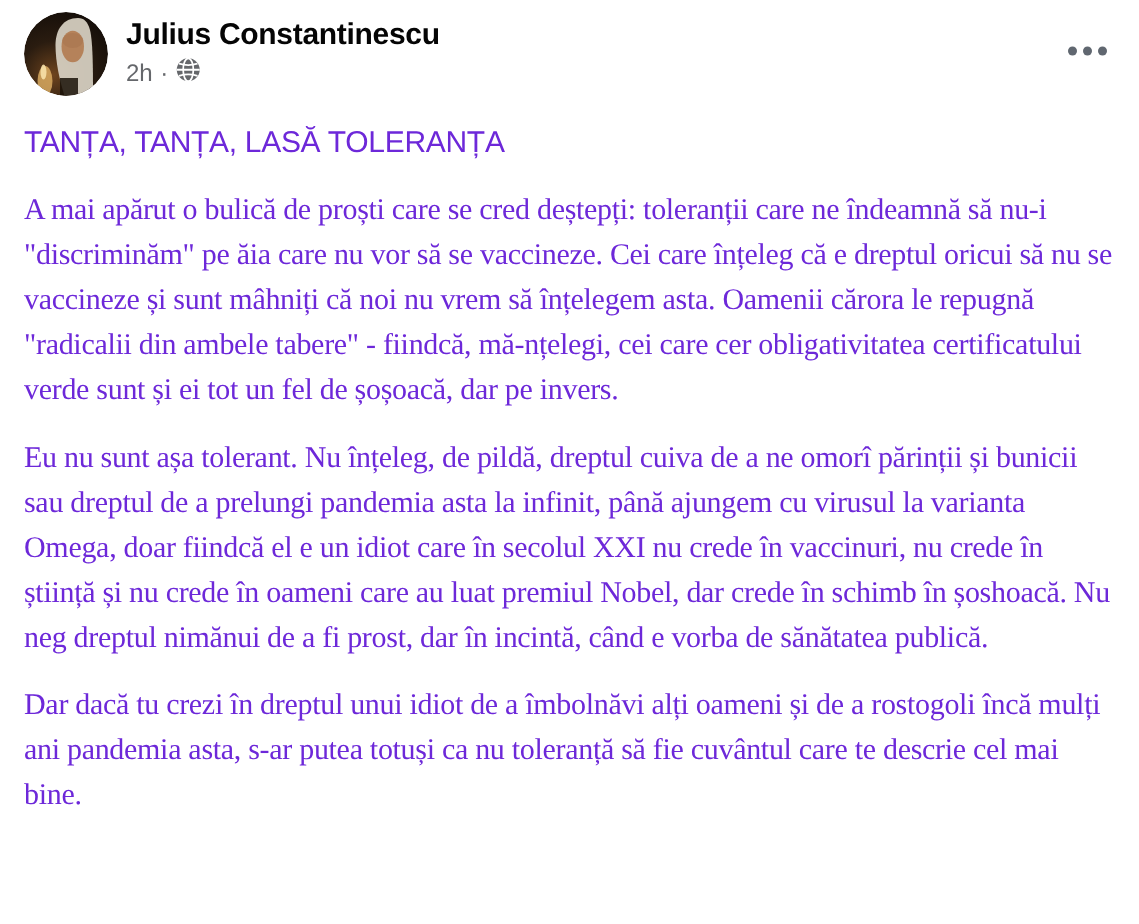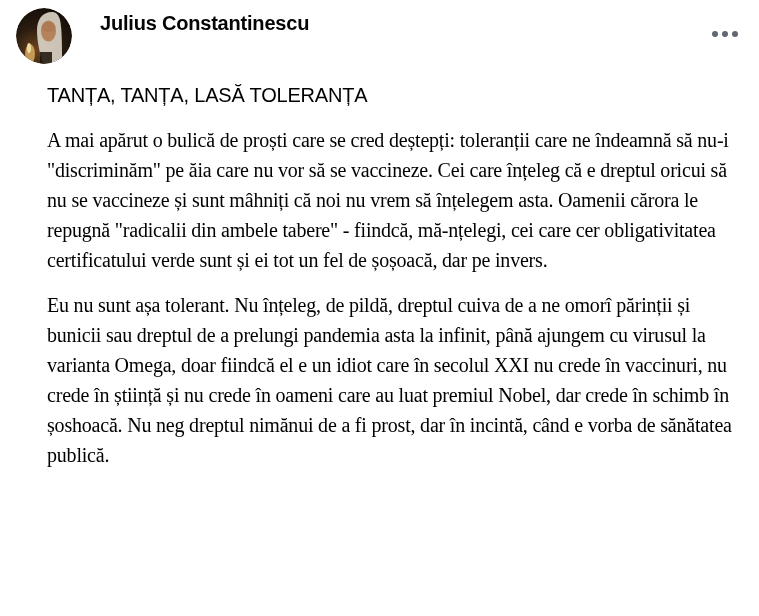--- a/index.html
+++ b/index.html
@@ -22,21 +22,21 @@
   }
   .avatar-wrap {
     width: 56px;
     height: 56px;
     border-radius: 50%;
     overflow: hidden;
     flex: 0 0 56px;
     cursor: pointer;
   }
   .header-text {
-    margin-left: 28px;
+    margin-left: 12px;
     padding-top: 2px;
     flex: 1 1 auto;
     min-width: 0;
   }
   .author-name {
     font-size: 20px;
     font-weight: 700;
     line-height: 26px;
     color: #050505;
     letter-spacing: -0.2px;
@@ -74,22 +74,21 @@
     width: 6px;
     height: 6px;
     border-radius: 50%;
     background: #606770;
   }
   .post-body {
     padding: 16px 16px 0 16px;
     font-size: 20px;
     line-height: 30px;
     letter-spacing: -0.2px;
-    color: #000000;
-    margin-left: 31px;
+    color: #6d28d9;
   }
   .post-title {
     margin-bottom: 15px;
     font-weight: 400;
   }
   .post-paragraph {
     margin-bottom: 15px;
     font-weight: 400;
     font-family: Liberation Serif, serif;
   }
@@ -120,29 +119,43 @@
           <ellipse cx="32.5" cy="19" rx="7" ry="5" fill="#a8754e" opacity="0.6"></ellipse>
           <ellipse cx="14" cy="46" rx="5" ry="10" fill="#e9b96a" opacity="0.75"></ellipse>
           <ellipse cx="13" cy="40" rx="2" ry="5" fill="#f7e1a8" opacity="0.9"></ellipse>
           <rect x="24" y="44" width="12" height="12" fill="#1a1208" opacity="0.85"></rect>
         </g>
       </svg>
     </div>
 
     <div class="header-text">
       <span class="author-name">Julius Constantinescu</span>
+      <div class="meta-row">
+        <span>2h</span>
+        <span class="meta-sep">·</span>
+        <span class="globe">
+          <svg width="17" height="17" viewBox="0 0 16 16">
+            <circle cx="8" cy="8" r="7.2" fill="#65676B"></circle>
+            <ellipse cx="8" cy="8" rx="3.2" ry="7.2" fill="none" stroke="#ffffff" stroke-width="1.1"></ellipse>
+            <line x1="0.8" y1="8" x2="15.2" y2="8" stroke="#ffffff" stroke-width="1.1"></line>
+            <path d="M 2.2 4.2 Q 8 6 13.8 4.2" fill="none" stroke="#ffffff" stroke-width="1.1"></path>
+            <path d="M 2.2 11.8 Q 8 10 13.8 11.8" fill="none" stroke="#ffffff" stroke-width="1.1"></path>
+          </svg>
+        </span>
+      </div>
     </div>
 
     <button class="menu-btn" aria-label="More options">
       <span class="dot"></span>
       <span class="dot"></span>
       <span class="dot"></span>
     </button>
 
   </div>
 
   <div class="post-body">
     <p class="post-title">TANȚA, TANȚA, LASĂ TOLERANȚA</p>
     <p class="post-paragraph">A mai apărut o bulică de proști care se cred deștepți: toleranții care ne îndeamnă să nu-i "discriminăm" pe ăia care nu vor să se vaccineze. Cei care înțeleg că e dreptul oricui să nu se vaccineze și sunt mâhniți că noi nu vrem să înțelegem asta. Oamenii cărora le repugnă "radicalii din ambele tabere" - fiindcă, mă-nțelegi, cei care cer obligativitatea certificatului verde sunt și ei tot un fel de șoșoacă, dar pe invers.</p>
     <p class="post-paragraph">Eu nu sunt așa tolerant. Nu înțeleg, de pildă, dreptul cuiva de a ne omorî părinții și bunicii sau dreptul de a prelungi pandemia asta la infinit, până ajungem cu virusul la varianta Omega, doar fiindcă el e un idiot care în secolul XXI nu crede în vaccinuri, nu crede în știință și nu crede în oameni care au luat premiul Nobel, dar crede în schimb în șoshoacă. Nu neg dreptul nimănui de a fi prost, dar în incintă, când e vorba de sănătatea publică.</p>
+    <p class="post-paragraph">Dar dacă tu crezi în dreptul unui idiot de a îmbolnăvi alți oameni și de a rostogoli încă mulți ani pandemia asta, s-ar putea totuși ca nu toleranță să fie cuvântul care te descrie cel mai bine.</p>
   </div>
 
 </div>
 
 </body></html>

